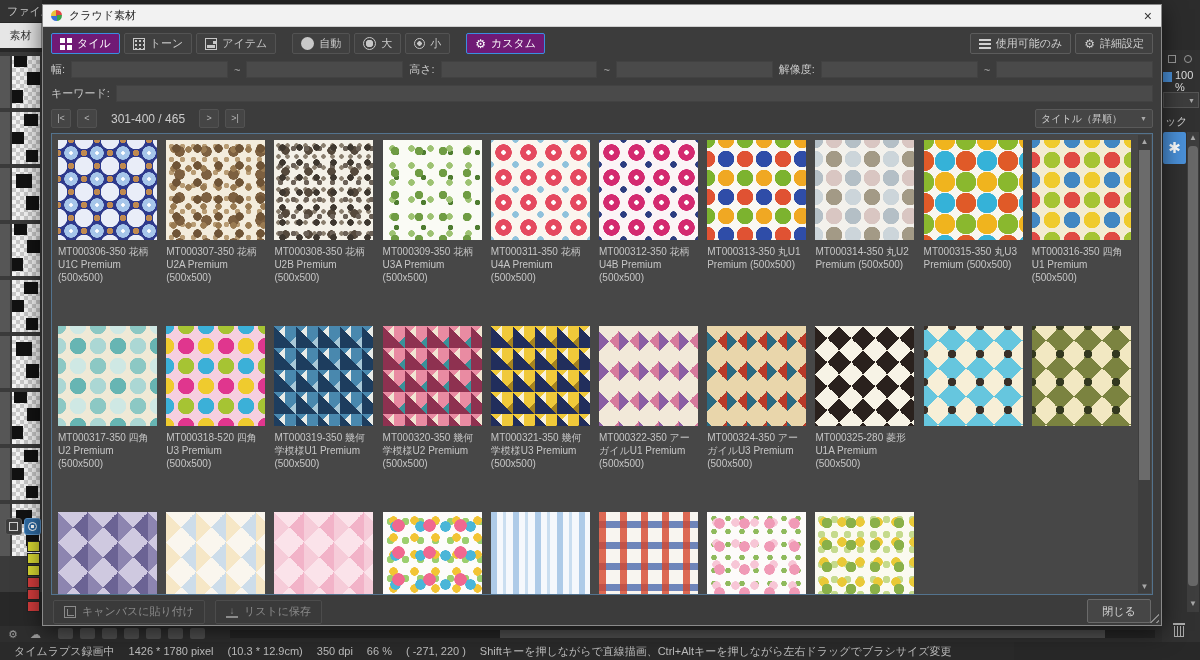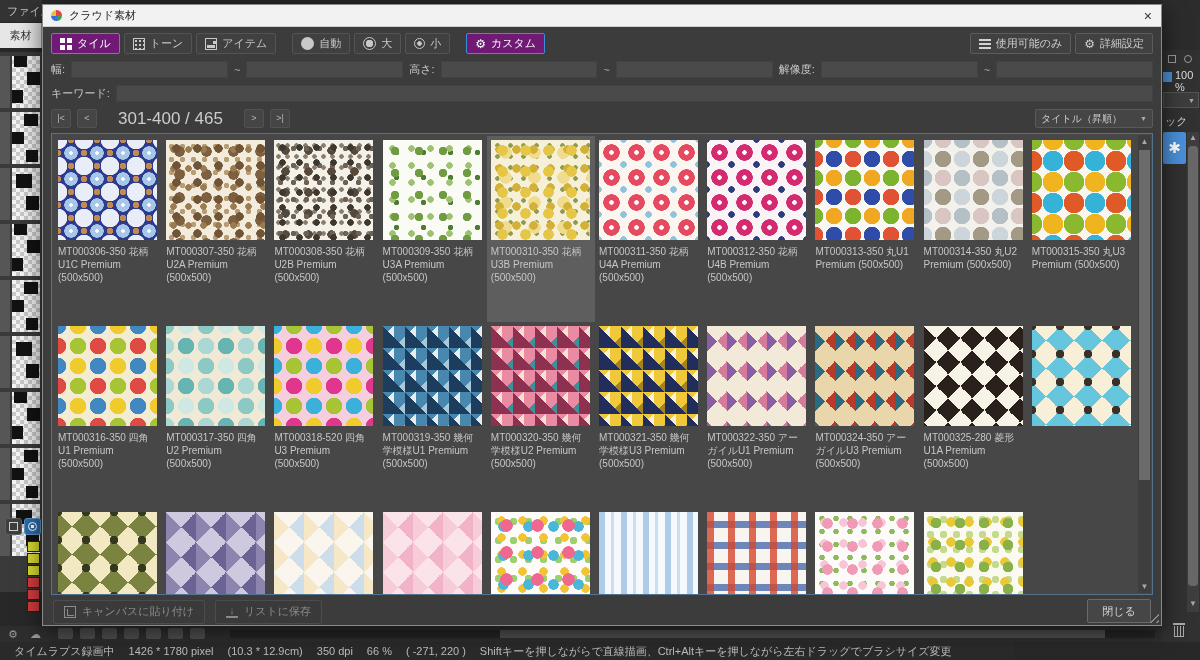--- a/index.html
+++ b/index.html
@@ -72,21 +72,21 @@
   .rbtn{--c:#d0d0d0;display:inline-flex;align-items:center;gap:5px;height:21px;padding:0 8px;background:#414141;border:1px solid #5c5c5c;border-radius:2px;color:#d0d0d0;font-size:11px}
 
   .filter-row{display:flex;align-items:center;height:24px;padding:3px 8px 0;gap:6px;font-size:11px;color:#c8c8c8}
   .filter-row input{flex:1;height:17px;background:#4a4a4a;border:1px solid #424242;color:#ddd;font-size:11px;padding:0 4px;outline:none}
   .tilde{color:#aaa}
   .keyword-row{display:flex;align-items:center;height:23px;padding:3px 8px 0;gap:6px;font-size:11px;color:#c8c8c8}
   .keyword-row input{flex:1;height:17px;background:#4a4a4a;border:1px solid #424242;color:#ddd;font-size:11px;padding:0 4px;outline:none}
 
   .page-row{display:flex;align-items:center;height:27px;padding:4px 8px 0;gap:6px}
   .nav-btn{width:20px;height:19px;background:#454545;border:1px solid #525252;border-radius:2px;color:#b8b8b8;font-size:9px;text-align:center;line-height:17px}
-  .page-label{color:#ccc;font-size:17px;margin:0 15px}
+  .page-label{color:#ccc;font-size:12px;margin:0 8px}
   .sort-dd{display:flex;align-items:center;justify-content:space-between;width:118px;height:19px;background:#454545;border:1px solid #5a5a5a;border-radius:2px;color:#ccc;font-size:10px;padding:0 5px}
   .sort-dd .dn{font-size:7px;color:#aaa}
 
   .content{position:relative;margin:3px 8px 0;height:462px;border:1px solid #53738e;background:#474747;overflow:hidden}
   .grid{position:absolute;left:2px;top:2px;right:16px;display:grid;grid-template-columns:repeat(10,1fr);grid-auto-rows:186px}
   .cell{padding:4px 4px 0}
   .cell.selected{background:#5e5e5e}
   .tile{width:99px;height:100px}
   .mlabel{font-size:10px;line-height:13px;color:#c6c6c6;margin-top:5px;word-wrap:break-word}
   .vscroll{position:absolute;right:1px;top:1px;bottom:1px;width:13px;background:#3e3e3e}
@@ -325,24 +325,20 @@
           <div class="mlabel">MT000307-350 花柄 U2A Premium (500x500)</div>
         </div>
         <div class="cell">
           <div class="tile p03"></div>
           <div class="mlabel">MT000308-350 花柄 U2B Premium (500x500)</div>
         </div>
         <div class="cell">
           <div class="tile p04"></div>
           <div class="mlabel">MT000309-350 花柄 U3A Premium (500x500)</div>
         </div>
-        <div class="cell selected">
-          <div class="tile p05"></div>
-          <div class="mlabel">MT000310-350 花柄 U3B Premium (500x500)</div>
-        </div>
         <div class="cell">
           <div class="tile p06"></div>
           <div class="mlabel">MT000311-350 花柄 U4A Premium (500x500)</div>
         </div>
         <div class="cell">
           <div class="tile p07"></div>
           <div class="mlabel">MT000312-350 花柄 U4B Premium (500x500)</div>
         </div>
         <div class="cell">
           <div class="tile p08"></div>

